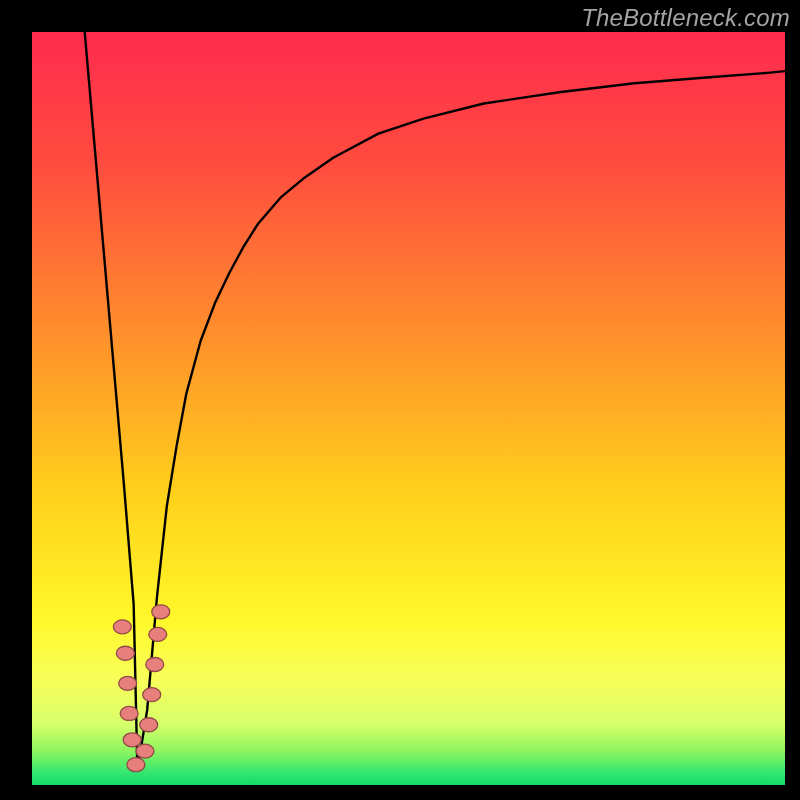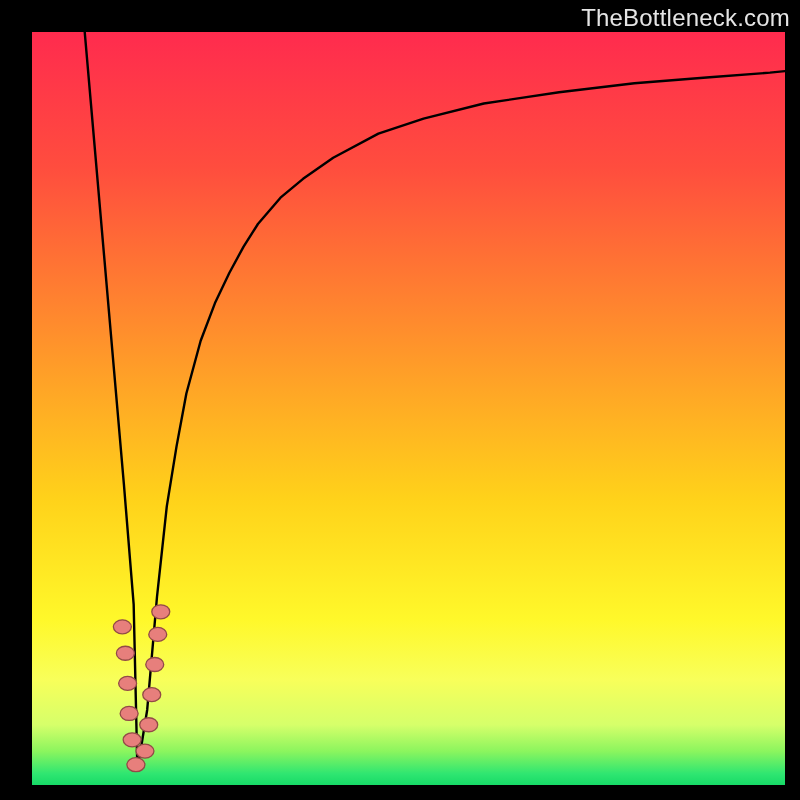--- a/index.html
+++ b/index.html
@@ -14,25 +14,26 @@
   .frame {
     position: relative;
     width: 800px;
     height: 800px;
     background: #000;
   }
   .watermark {
     position: absolute;
     top: 4px;
     right: 10px;
-    color: #e5e5e5;
+    color: #a3a3a3;
     font-size: 24px;
     font-weight: 400;
     letter-spacing: 0.2px;
     z-index: 5;
+    font-style: italic;
   }
   .plot {
     position: absolute;
     left: 32px;
     top: 32px;
     width: 753px;
     height: 753px;
     overflow: hidden;
   }
   .plot svg {

